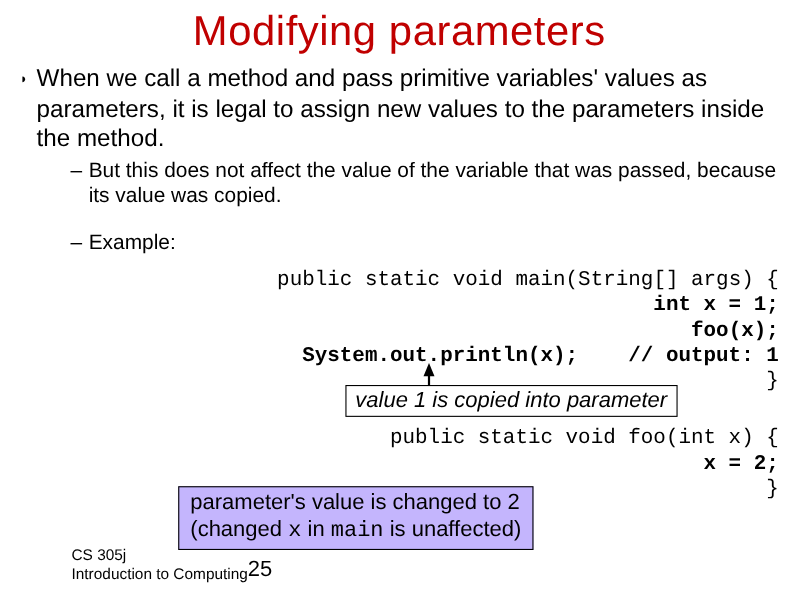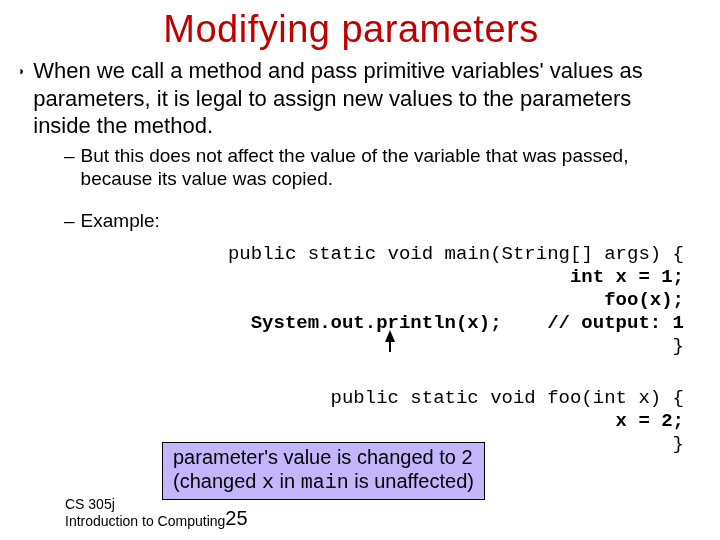--- a/index.html
+++ b/index.html
@@ -1,17 +1,17 @@
 <!DOCTYPE html>
 <html><head>
 <meta charset="utf-8">
 <style>
   * { margin: 0; padding: 0; box-sizing: border-box; }
   html, body { width: 720px; height: 540px; background: #fff; font-family: Arial, Helvetica, sans-serif; color: #000; }
-  .slide { position: relative; width: 720px; height: 540px; padding: 8px 36px 0 18px; }
+  .slide { position: relative; width: 720px; height: 540px; padding: 8px 12px 0 18px; }
   .title { font-size: 38px; color: #c00000; text-align: center; margin-bottom: 6px; letter-spacing: 0.5px; }
   .bullet-row { display: flex; align-items: flex-start; font-size: 22px; line-height: 1.25; margin-bottom: 4px; }
   .bullet-mark { font-size: 12px; margin-right: 8px; margin-top: 7px; }
   .sub-list { margin-left: 46px; font-size: 19px; line-height: 1.25; }
   .sub-item { display: flex; margin-top: 4px; }
   .dash { margin-right: 6px; }
   .gap { height: 14px; }
   .code { font-family: "Courier New", monospace; font-size: 19px; line-height: 1.22; margin-left: 46px; margin-top: 10px; white-space: pre; text-align: right; }
   .callout1 { position: absolute; border: 1.5px solid #000; padding: 2px 8px; font-size: 20px; font-style: italic; background: #fff; left: 314px; top: 350px; }
   .callout2 { position: absolute; border: 1.5px solid #000; padding: 2px 10px 4px 10px; font-size: 20px; background: #c4b5fd; left: 162px; top: 442px; line-height: 1.2; }
@@ -53,20 +53,21 @@
 <span>    System.out.println(x);    // output: 1</span></b>
 <span>}</span></div>
 
   <div class="code" style="margin-top:28px;"><span>public static void foo(int x) {</span>
 <b><span>    x = 2;</span></b>
 <span>}</span></div>
 
   <div class="arrow-up"></div>
   <div class="arrow-line1"></div>
 
+  <div class="callout1">value 1 is copied into parameter</div>
 
   <div class="callout2">
     <div>parameter's value is changed to 2</div>
     <div><span>(changed </span><span class="mono">x</span><span> in </span><span class="mono">main</span><span> is unaffected)</span></div>
   </div>
 
   <div class="footer">
     <div class="footer-left">
       <div>CS 305j</div>
       <div>Introduction to Computing</div>

